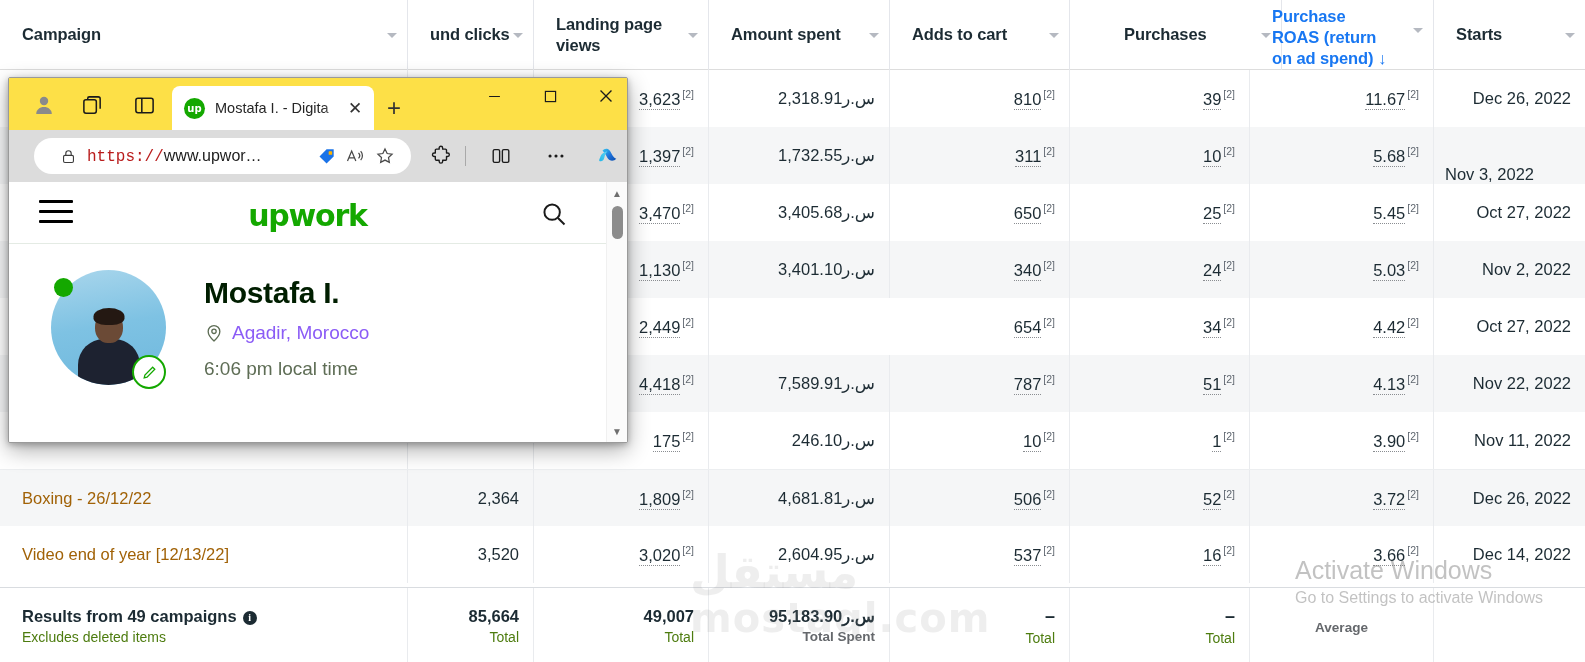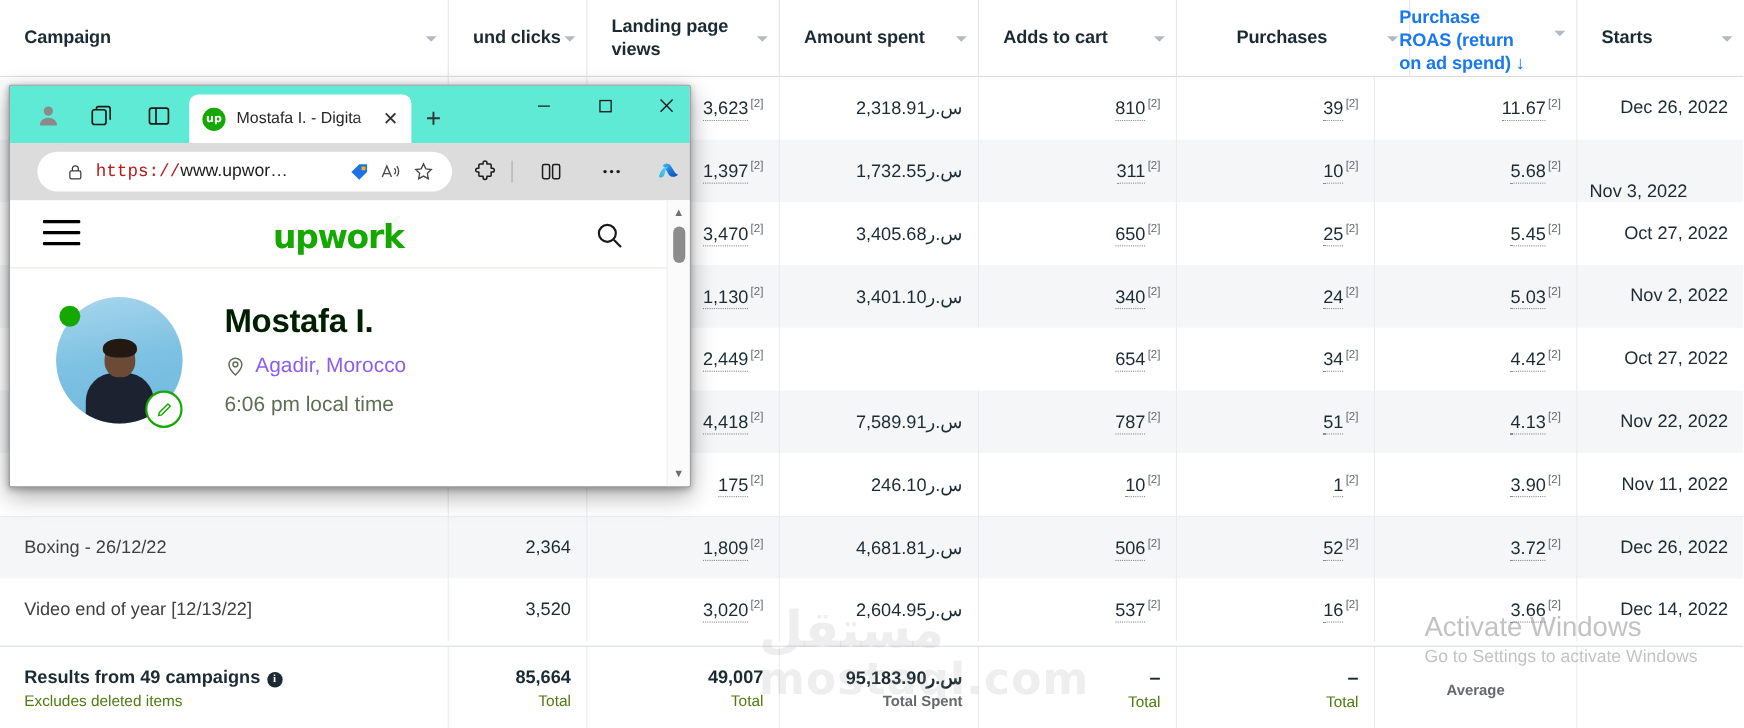--- a/index.html
+++ b/index.html
@@ -51,21 +51,21 @@
 
   .cell {
     position: absolute; top: 0; height: 57px;
     display: flex; align-items: center;
     border-right: 1px solid #e9ebee;
     font-size: 16.5px; color: #1c2b33;
   }
   .cell.nobord { border-right: none; }
   .cell.right { justify-content: flex-end; padding-right: 14px; }
   .cell.left { justify-content: flex-start; padding-left: 22px; }
-  .camp-link { color: #404040; font-size: 16.5px; }
+  .camp-link { color: #a16207; font-size: 16.5px; }
   .val { position: relative; white-space: nowrap; }
   .val .dotted {
     border-bottom: 1px dotted #8a8d91;
     padding-bottom: 1px;
   }
   .sup {
     font-size: 10.5px; vertical-align: super; color: #606770;
     margin-left: 2px;
   }
   .money { direction: ltr; unicode-bidi: bidi-override; }
@@ -118,21 +118,21 @@
     position: absolute; left: 8px; top: 77px;
     width: 620px; height: 366px;
     background: #dfdfdf;
     border: 1px solid #9a9a9a;
     box-shadow: 0 7px 22px rgba(0,0,0,0.33), 0 2px 6px rgba(0,0,0,0.25);
     border-radius: 2px;
     overflow: hidden;
   }
   .tabstrip {
     position: absolute; left: 0; top: 0; right: 0; height: 52px;
-    background: #5eead4;
+    background: #fde047;
   }
   .tb-icon {
     position: absolute; top: 14px; width: 26px; height: 26px;
     display: flex; align-items: center; justify-content: center;
   }
   .tab {
     position: absolute; left: 163px; top: 8px; width: 202px; height: 44px;
     background: #ffffff; border-radius: 8px 8px 0 0;
     display: flex; align-items: center; padding: 0 8px 0 12px;
   }

